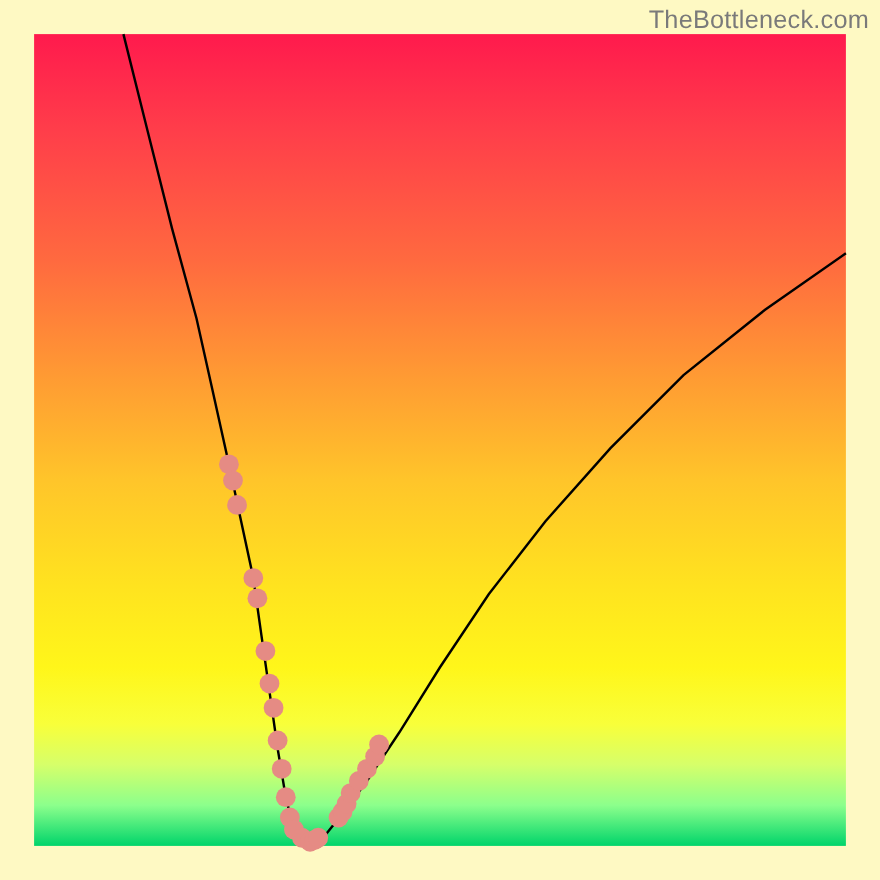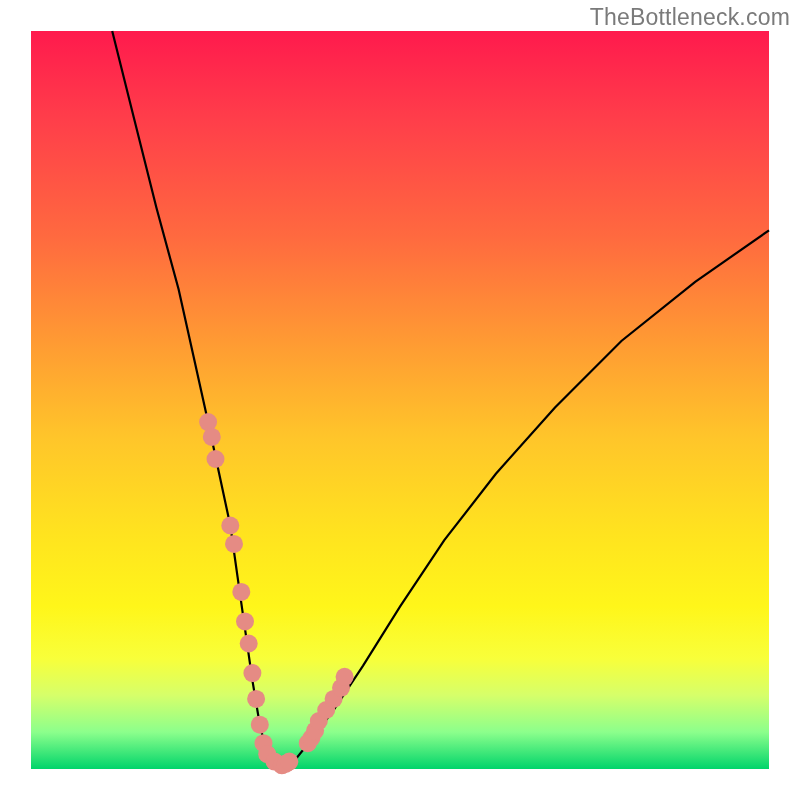--- a/index.html
+++ b/index.html
@@ -10,21 +10,21 @@
     overflow: hidden;
     background: #000;
     font-family: Arial, Helvetica, sans-serif;
   }
   .frame {
     position: absolute;
     left: 0;
     top: 0;
     width: 800px;
     height: 800px;
-    background: #ffffff;
+    background: #fef9c3;
   }
   .plot-area {
     position: absolute;
     left: 31px;
     top: 31px;
     width: 738px;
     height: 738px;
     
     background: linear-gradient(
       to bottom,

